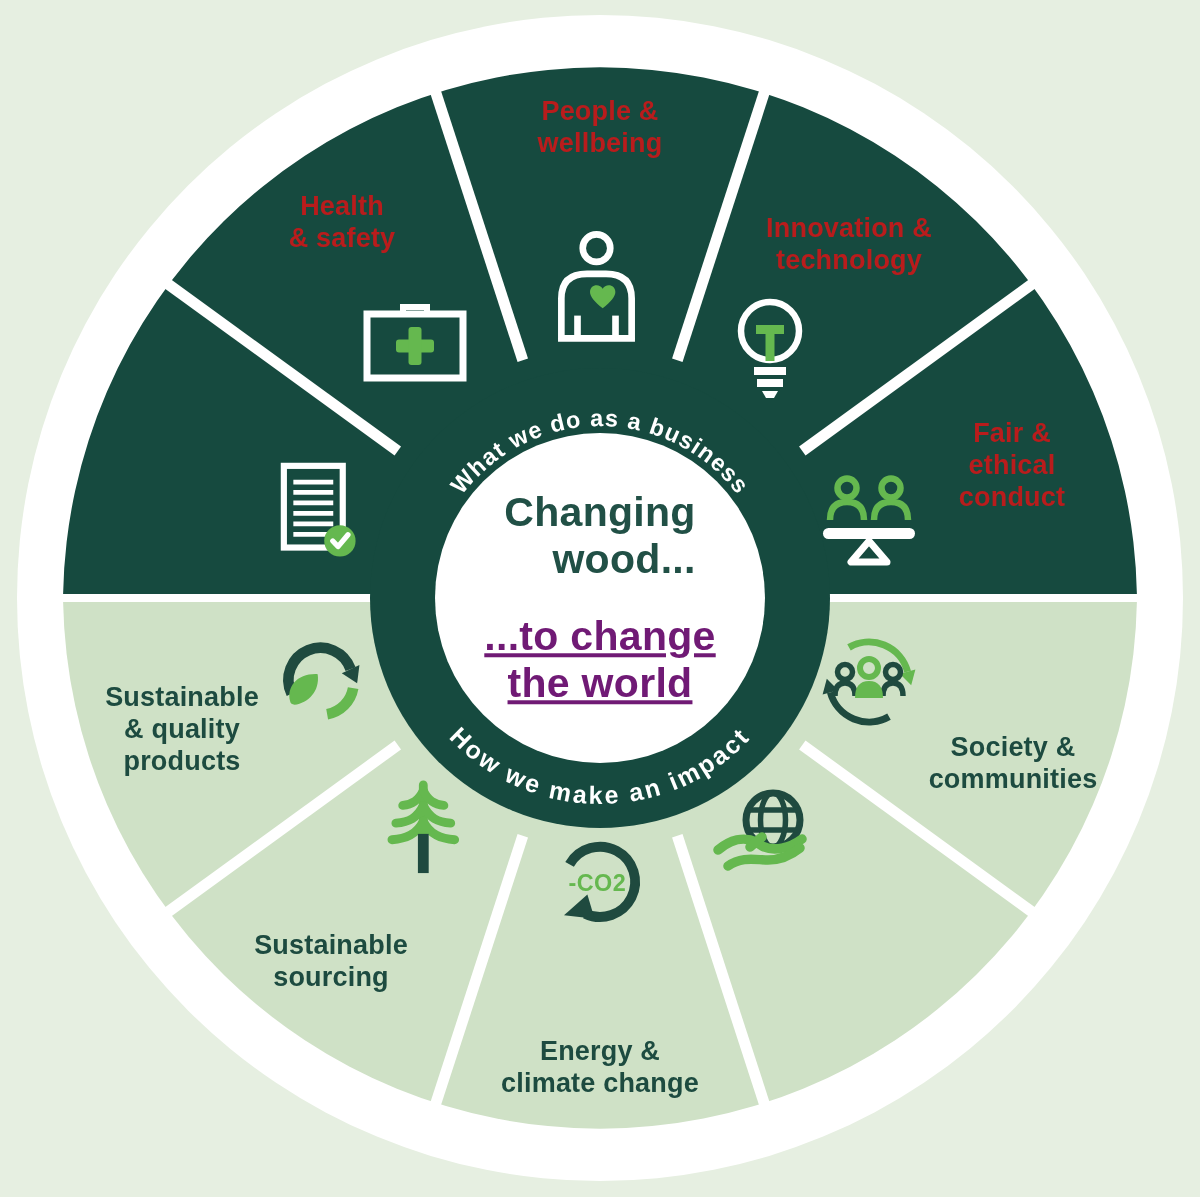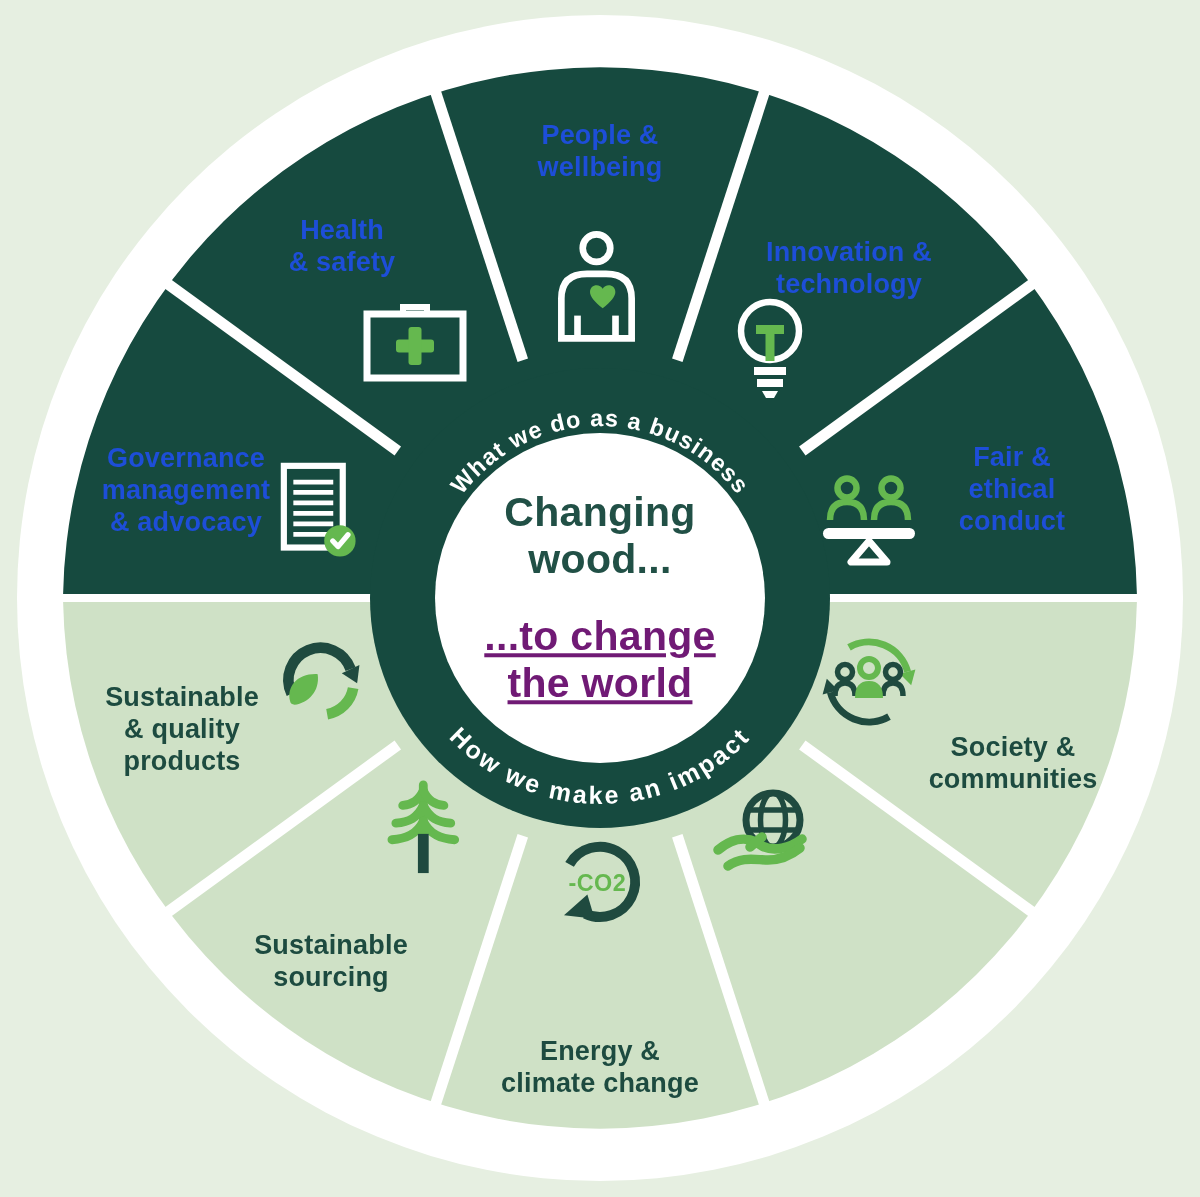--- a/index.html
+++ b/index.html
@@ -6,28 +6,28 @@
   .stage{
     position:relative;width:1200px;height:1197px;overflow:hidden;
     background:#e6efe1;font-family:"Liberation Sans",sans-serif;
   }
   .stage svg{position:absolute;left:0;top:0;}
   .seg-label{
     position:absolute;transform:translate(-50%,-50%);
     white-space:pre-line;text-align:center;
     font-weight:700;font-size:27px;line-height:1.18;letter-spacing:.2px;
   }
-  .on-dark{color:#1d4ed8;margin-top:24px;}
+  .on-dark{color:#b91c1c;}
   .on-light{color:#1d4b40;}
   .center-line{
     position:absolute;transform:translate(-50%,-50%);
     white-space:pre-line;text-align:center;
     font-weight:700;font-size:41px;line-height:1.14;letter-spacing:.3px;
   }
-  .center-dark{color:#215046;}
+  .center-dark{color:#215046;text-align:right;}
   .center-green{color:#701a75;text-decoration:underline;}
   .arc-text{font-weight:700;fill:#ffffff;}
   .arc-top{font-size:23.5px;letter-spacing:1.2px;}
   .arc-bottom{font-size:25px;letter-spacing:2.5px;}
   .co2-text{font-weight:700;font-size:26px;fill:#65b84f;letter-spacing:.5px;}
 </style>
 </head>
 <body>
 
 <div class="stage">
@@ -159,23 +159,20 @@
       <polygon points="10.8,46.8 6.6,62.5 22.2,58.3" fill="#1f4a3f"></polygon>
       <circle cx="29" cy="40" r="7.5" fill="none" stroke="#1f4a3f" stroke-width="5.5"></circle>
       <path d="M19 64 Q19 51 29 51 Q39 51 39 64" fill="none" stroke="#1f4a3f" stroke-width="5.5"></path>
       <circle cx="77" cy="40" r="7.5" fill="none" stroke="#1f4a3f" stroke-width="5.5"></circle>
       <path d="M67 64 Q67 51 77 51 Q87 51 87 64" fill="none" stroke="#1f4a3f" stroke-width="5.5"></path>
       <circle cx="53" cy="36" r="9" fill="none" stroke="#65b84f" stroke-width="6"></circle>
       <path d="M39 66 Q39 49 53 49 Q67 49 67 66 Z" fill="#65b84f"></path>
     </g>
   </svg>
 
-  <div class="seg-label on-dark" style="left:186px;top:467px">Governance
-management
-&amp; advocacy</div>
   <div class="seg-label on-dark" style="left:342px;top:223px">Health
 &amp; safety</div>
   <div class="seg-label on-dark" style="left:600px;top:128px">People &amp;
 wellbeing</div>
   <div class="seg-label on-dark" style="left:849px;top:245px">Innovation &amp;
 technology</div>
   <div class="seg-label on-light" style="left:182px;top:730px">Sustainable
 &amp; quality
 products</div>
 

